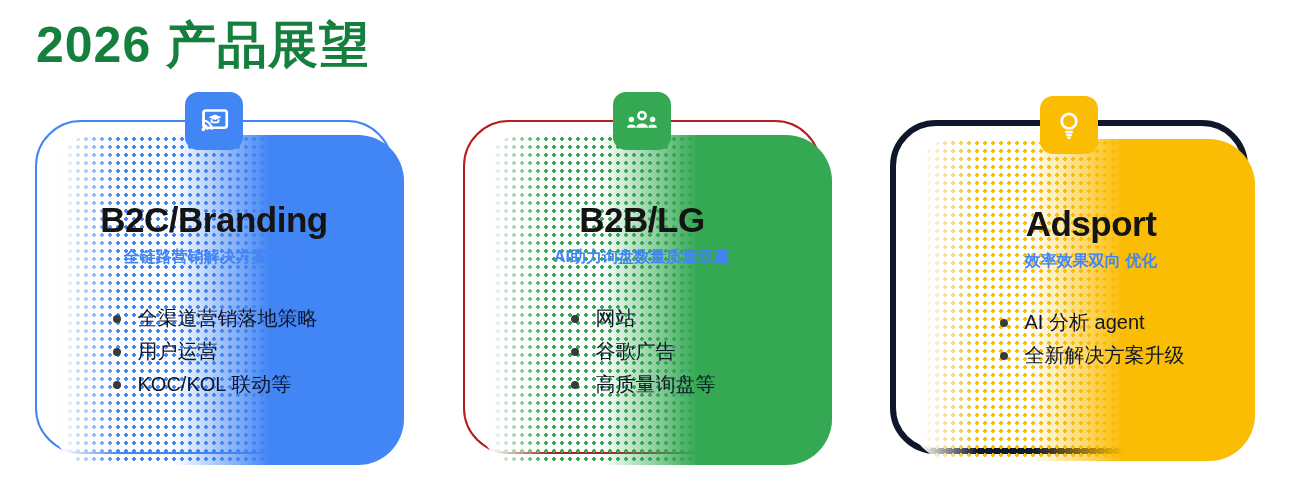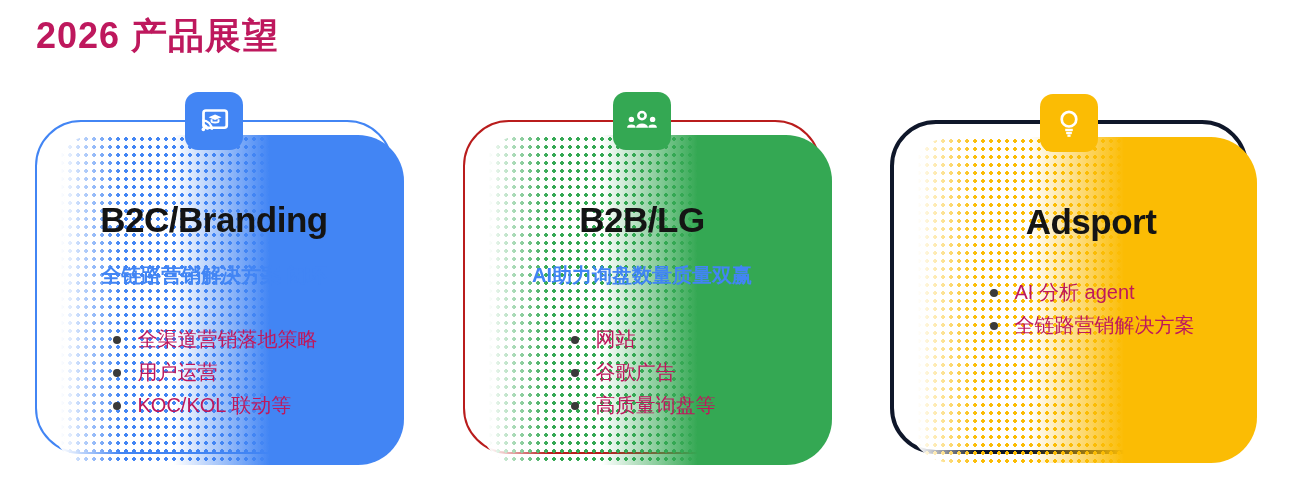--- a/index.html
+++ b/index.html
@@ -3,21 +3,21 @@
 <meta charset="utf-8">
 <style>
   html,body{margin:0;padding:0;}
   body{
     width:1306px;height:493px;position:relative;overflow:hidden;
     background:#ffffff;
     font-family:"Liberation Sans","DejaVu Sans",sans-serif;
   }
   .page-title{
     position:absolute;left:36px;top:12px;
-    font-size:36px;font-weight:700;color:#be185d;letter-spacing:1px;
+    font-size:50px;font-weight:700;color:#15803d;letter-spacing:1px;
   }
   .card{
     position:absolute;top:120px;width:358px;height:334px;
     border-radius:46px;background:#ffffff;box-sizing:border-box;
     text-align:center;z-index:1;
   }
   .card-shadow{
     position:absolute;left:13px;top:13px;width:100%;height:100%;
     border-radius:46px;z-index:-1;
     background-size:100% 100%,100% 100%,8px 8px;
@@ -29,49 +29,49 @@
       linear-gradient(to right,rgba(66,133,244,0) 35%,#4285f4 62%),
       radial-gradient(#4285f4 1.7px,rgba(66,133,244,0) 2.1px);
   }
   .card--green{border:2px solid #b91c1c;}
   .card--green .card-shadow{
     background-image:
       linear-gradient(to right,#ffffff 3%,rgba(255,255,255,0) 20%),
       linear-gradient(to right,rgba(52,168,83,0) 35%,#34a853 62%),
       radial-gradient(#34a853 1.7px,rgba(52,168,83,0) 2.1px);
   }
-  .card--yellow{border:4px solid #0f172a;padding-left:44px;}
+  .card--yellow{border:6px solid #0f172a;padding-left:44px;}
   .card--yellow .card-shadow{
     background-image:
       linear-gradient(to right,#ffffff 3%,rgba(255,255,255,0) 20%),
       linear-gradient(to right,rgba(251,188,4,0) 35%,#fbbc04 62%),
       radial-gradient(#fbbc04 1.7px,rgba(251,188,4,0) 2.1px);
   }
   .card-icon{
     position:absolute;top:-30px;left:50%;transform:translateX(-50%);
     width:58px;height:58px;border-radius:13px;
     display:flex;align-items:center;justify-content:center;
   }
   .card-icon--blue{background:#4285f4;}
   .card-icon--green{background:#34a853;}
   .card-icon--yellow{background:#fbbc04;}
   .card-title{
     margin-top:78px;font-size:35px;font-weight:700;color:#141414;
     letter-spacing:-0.5px;line-height:1.15;
   }
   .card-subtitle{
-    margin-top:22px;font-size:20px;font-weight:700;color:#4285f4;
+    margin-top:7px;font-size:16px;font-weight:700;color:#4285f4;
   }
   .card-list-wrap{margin-top:34px;text-align:center;}
   .card-list{
     display:inline-block;text-align:left;margin:0;padding:0;list-style:none;
   }
   .card-list li{
     position:relative;padding-left:27px;
-    font-size:20px;color:#be185d;line-height:33px;white-space:nowrap;
+    font-size:20px;color:#0f172a;line-height:33px;white-space:nowrap;
   }
   .card-list li::before{
     content:"";position:absolute;left:2px;top:13px;width:8px;height:8px;
     border-radius:50%;background:#3a3a3a;
   }
   .card-icon svg{display:block;}
 </style>
 </head>
 <body>
 
@@ -128,19 +128,20 @@
   <div class="card-shadow"></div>
   <div class="card-icon card-icon--yellow">
     <svg width="38" height="38" viewBox="0 0 24 24" fill="none">
       <circle cx="12" cy="9.6" r="4.6" stroke="#ffffff" stroke-width="1.7"></circle>
       <path d="M9.6 16.4h4.8" stroke="#ffffff" stroke-width="1.5"></path>
       <path d="M10.2 18.3h3.6" stroke="#ffffff" stroke-width="1.5"></path>
       <path d="M11 20h2" stroke="#ffffff" stroke-width="1.5"></path>
     </svg>
   </div>
   <div class="card-title">Adsport</div>
+  <div class="card-subtitle">效率效果双向 优化</div>
   <div class="card-list-wrap">
     <ul class="card-list">
       <li>AI 分析 agent</li>
-      <li>全链路营销解决方案</li>
+      <li>全新解决方案升级</li>
     </ul>
   </div>
 </div>
 
 </body></html>

